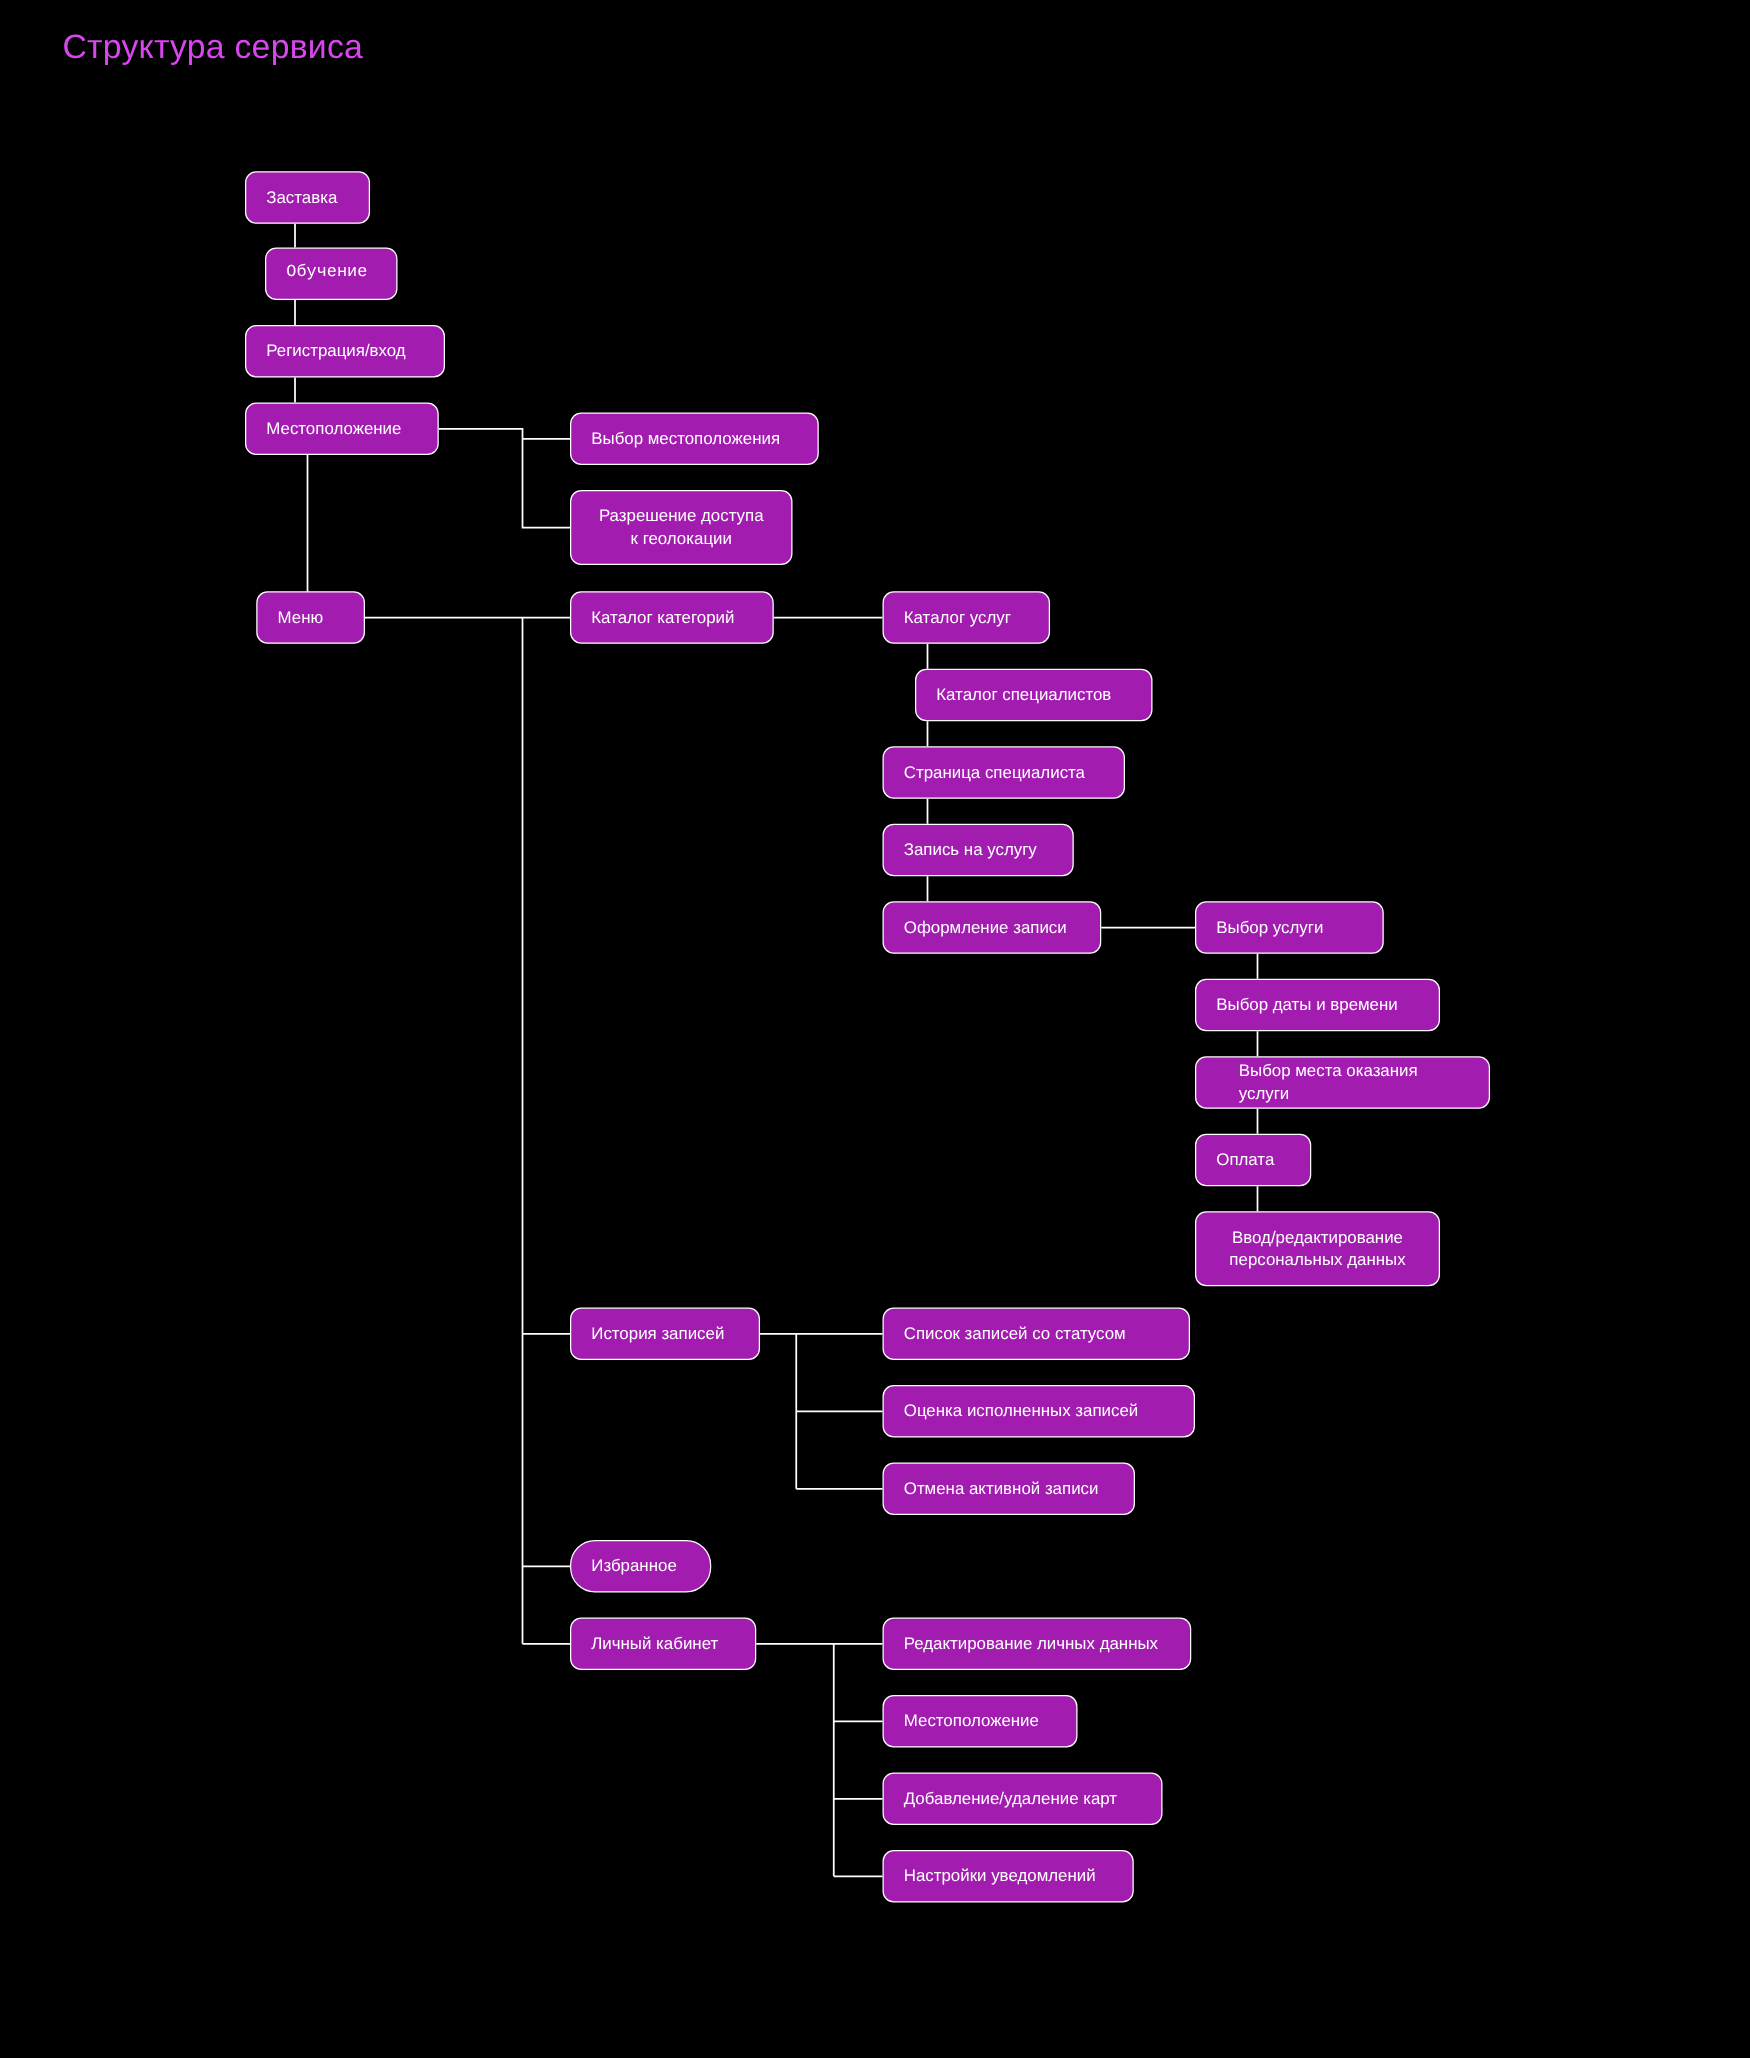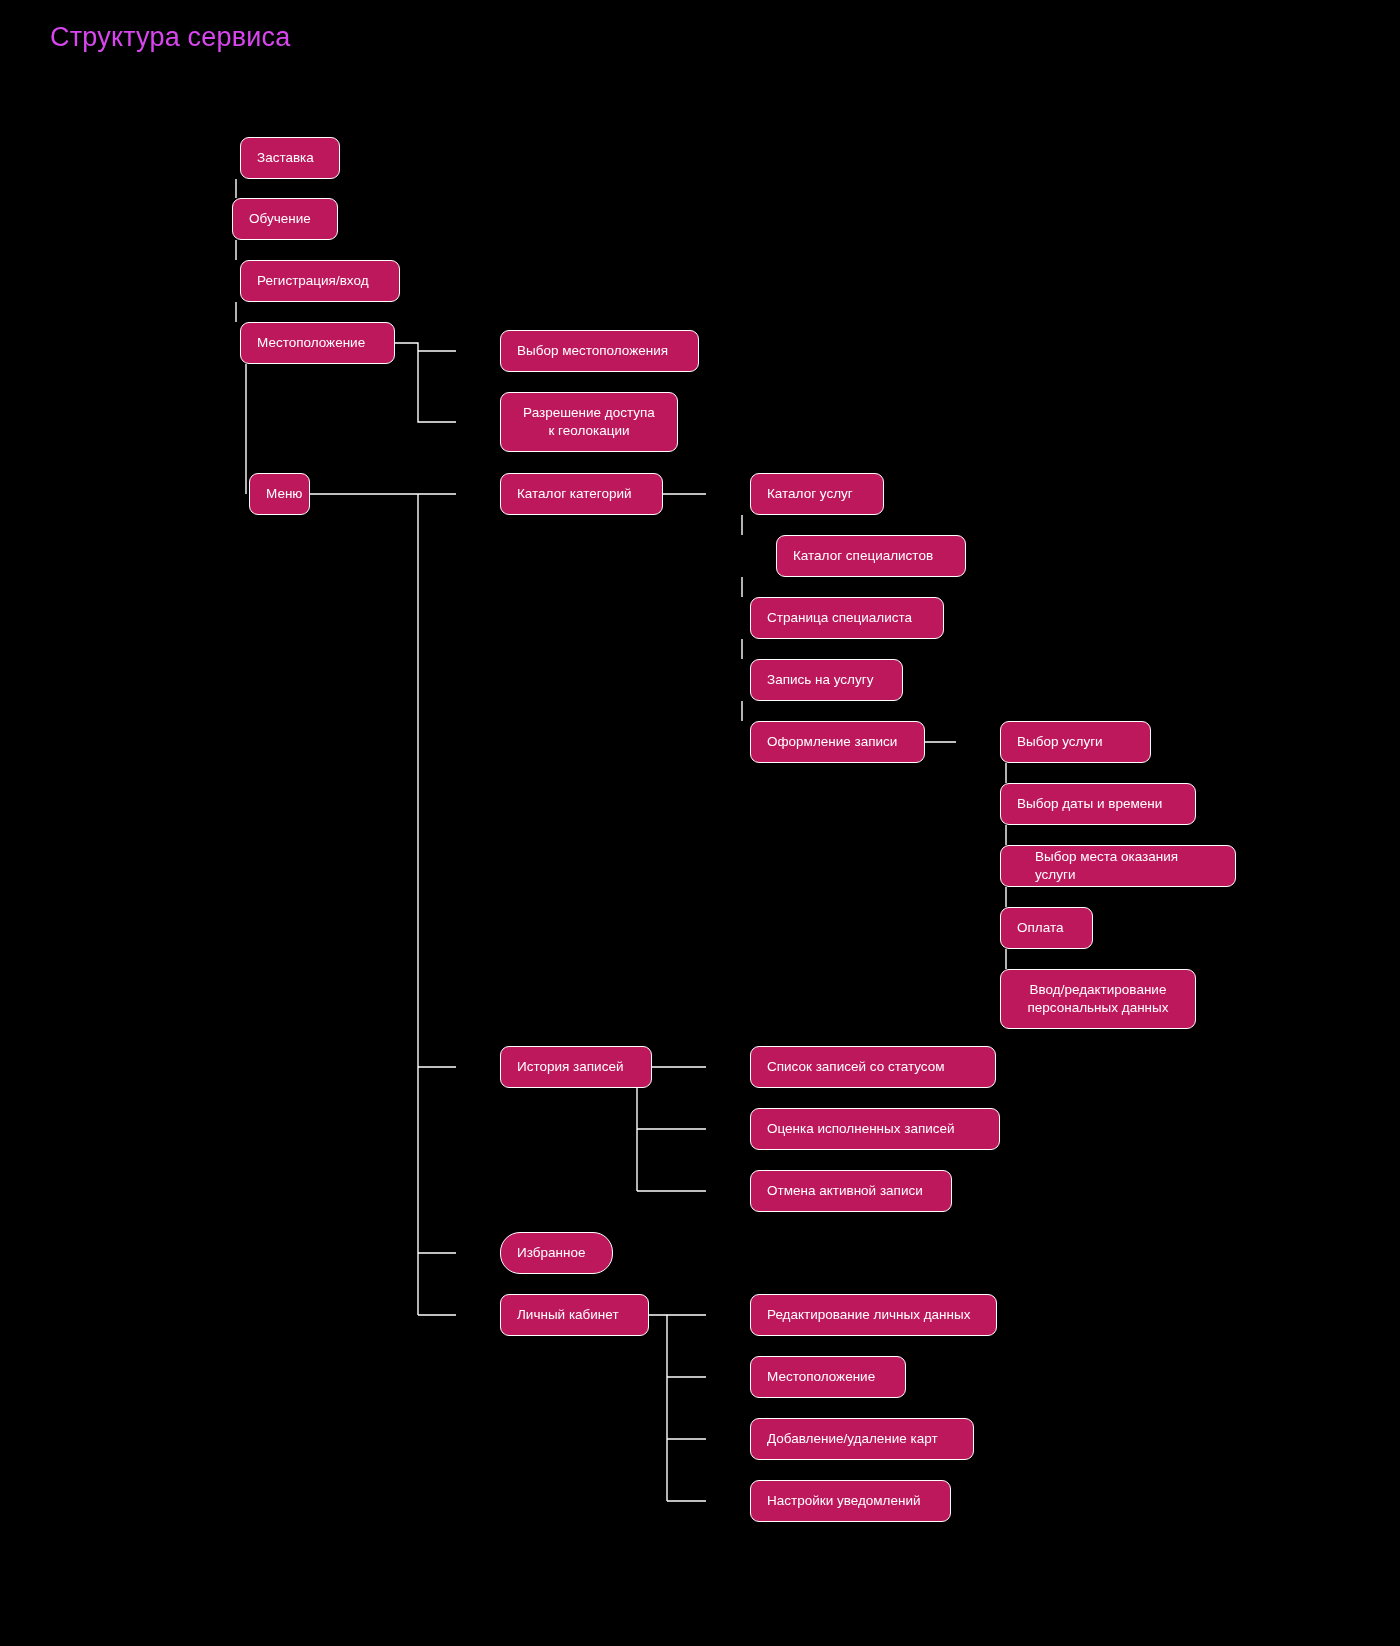--- a/index.html
+++ b/index.html
@@ -36,30 +36,29 @@
     left: 0; top: 0;
     width: 1400px;
     height: 1646px;
     pointer-events: none;
   }
   .node {
     position: absolute;
     box-sizing: border-box;
     border: 1px solid #ffffff;
     border-radius: 9px;
-    background: #be185d;
+    background: #a21caf;
     display: flex;
     align-items: center;
     justify-content: flex-start;
     padding: 0 16px;
     font-size: 13.5px;
     line-height: 1.3;
     color: #ffffff;
     white-space: pre-line;
-    margin-left: 44px;
   }
   .node.center { justify-content: center; text-align: center; }
 </style>
 </head>
 <body>
 
 <div id="canvas">
 
   <div id="page-title">Структура сервиса</div>
 
@@ -103,32 +102,32 @@
       <path d="M 605 1315 L 706 1315"></path>
       <path d="M 667 1315 L 667 1501"></path>
       <path d="M 667 1377 L 706 1377"></path>
       <path d="M 667 1439 L 706 1439"></path>
       <path d="M 667 1501 L 706 1501"></path>
     </g>
   </svg>
 
   <div class="node" style="left:196px;top:137px;width:100px;height:42px;">Заставка</div>
 
-  <div class="node" style="left:188px;top:198px;width:106px;height:42px;">Обучение</div>
+  <div class="node" style="left:212px;top:198px;width:106px;height:42px;font-family:Liberation Mono, monospace;">Обучение</div>
 
   <div class="node" style="left:196px;top:260px;width:160px;height:42px;">Регистрация/вход</div>
 
   <div class="node" style="left:196px;top:322px;width:155px;height:42px;">Местоположение</div>
 
   <div class="node" style="left:456px;top:330px;width:199px;height:42px;">Выбор местоположения</div>
 
   <div class="node center" style="left:456px;top:392px;width:178px;height:60px;">Разрешение доступа
 к геолокации</div>
 
-  <div class="node" style="left:205px;top:473px;width:61px;height:42px;">Меню</div>
+  <div class="node" style="left:205px;top:473px;width:87px;height:42px;">Меню</div>
 
   <div class="node" style="left:456px;top:473px;width:163px;height:42px;">Каталог категорий</div>
 
   <div class="node" style="left:706px;top:473px;width:134px;height:42px;">Каталог услуг</div>
 
   <div class="node" style="left:732px;top:535px;width:190px;height:42px;">Каталог специалистов</div>
 
   <div class="node" style="left:706px;top:597px;width:194px;height:42px;">Страница специалиста</div>
 
   <div class="node" style="left:706px;top:659px;width:153px;height:42px;">Запись на услугу</div>

